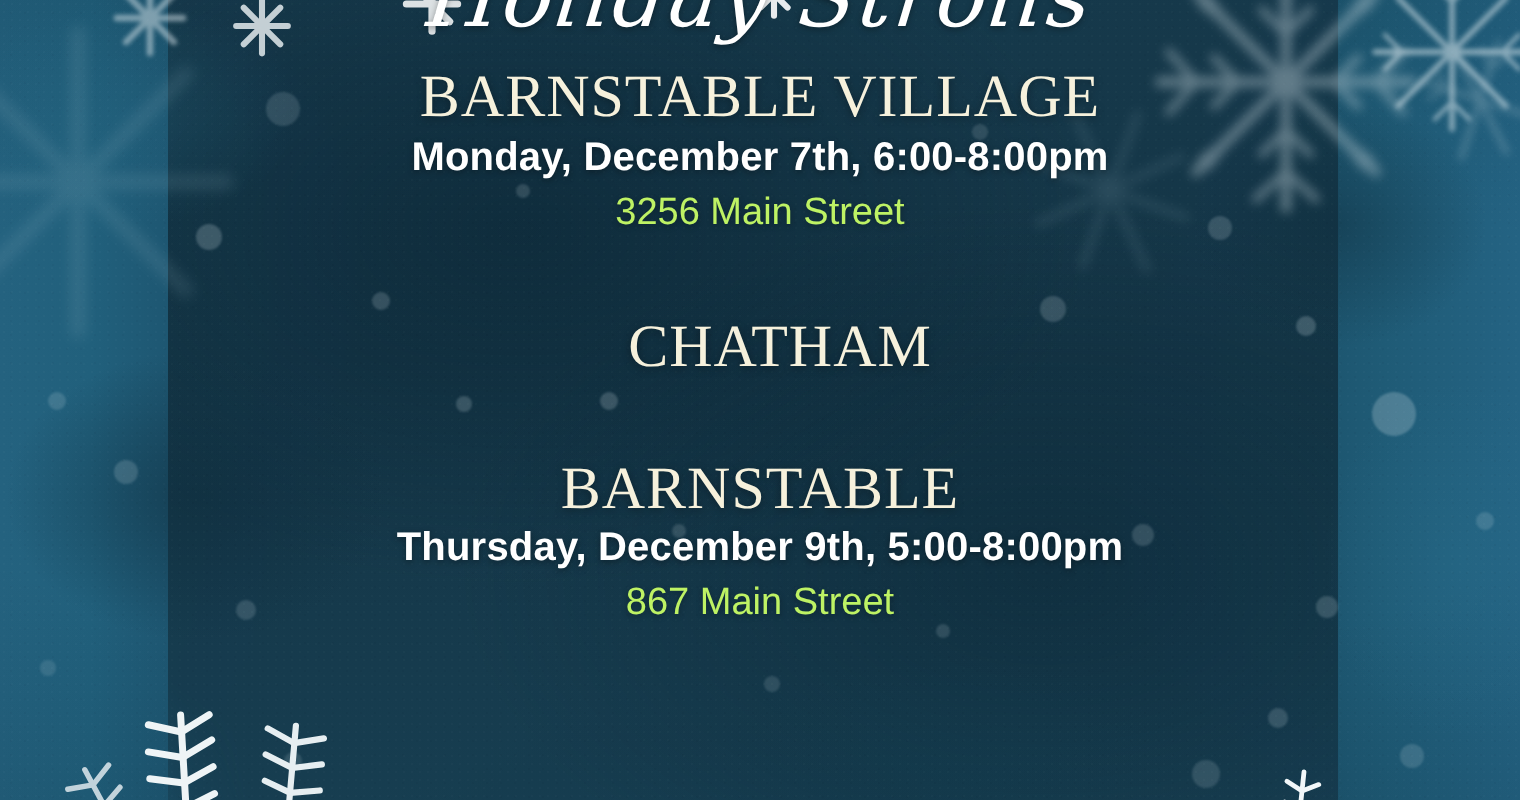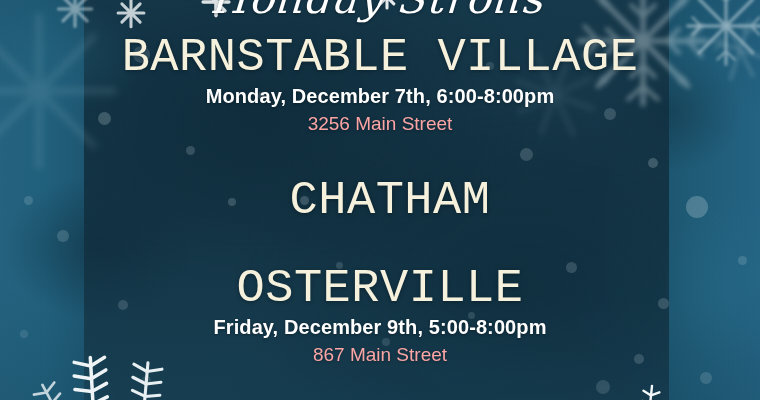--- a/index.html
+++ b/index.html
@@ -141,24 +141,24 @@
   }
 
   .event {
     width: 100%;
   }
   .event-1 { margin-top: 14px; }
   .event-2 { margin-top: 40px; padding-left: 20px; }
   .event-3 { margin-top: 40px; }
 
   .town {
-    font-family: Liberation Mono, monospace;
+    font-family: Liberation Serif, serif;
     font-weight: 400;
     color: #f6f1dc;
-    font-size: 47px;
+    font-size: 30px;
     line-height: 1.02;
     letter-spacing: 0.5px;
     white-space: nowrap;
     text-shadow: 0 1px 4px rgba(0,0,0,0.35);
   }
 
   .datetime {
     font-family: "Liberation Sans", sans-serif;
     font-weight: 700;
     color: #ffffff;
@@ -166,21 +166,21 @@
     line-height: 1.25;
     letter-spacing: 0.1px;
     margin-top: 2px;
     white-space: nowrap;
     text-shadow: 0 1px 3px rgba(0,0,0,0.35);
   }
 
   .address {
     font-family: "Liberation Sans", sans-serif;
     font-weight: 400;
-    color: #fca5a5;
+    color: #bef264;
     font-size: 19px;
     line-height: 1.3;
     margin-top: 3px;
     white-space: nowrap;
     text-shadow: 0 1px 3px rgba(0,0,0,0.3);
   }
 </style>
 </head>
 <body>
 
@@ -420,19 +420,19 @@
       <div class="town">BARNSTABLE VILLAGE</div>
       <div class="datetime">Monday, December 7th, 6:00-8:00pm</div>
       <div class="address">3256 Main Street</div>
     </div>
 
     <div class="event event-2">
       <div class="town">CHATHAM</div>
     </div>
 
     <div class="event event-3">
-      <div class="town">OSTERVILLE</div>
-      <div class="datetime">Friday, December 9th, 5:00-8:00pm</div>
+      <div class="town">BARNSTABLE</div>
+      <div class="datetime">Thursday, December 9th, 5:00-8:00pm</div>
       <div class="address">867 Main Street</div>
     </div>
 
   </div>
 </div>
 
 </body></html>

